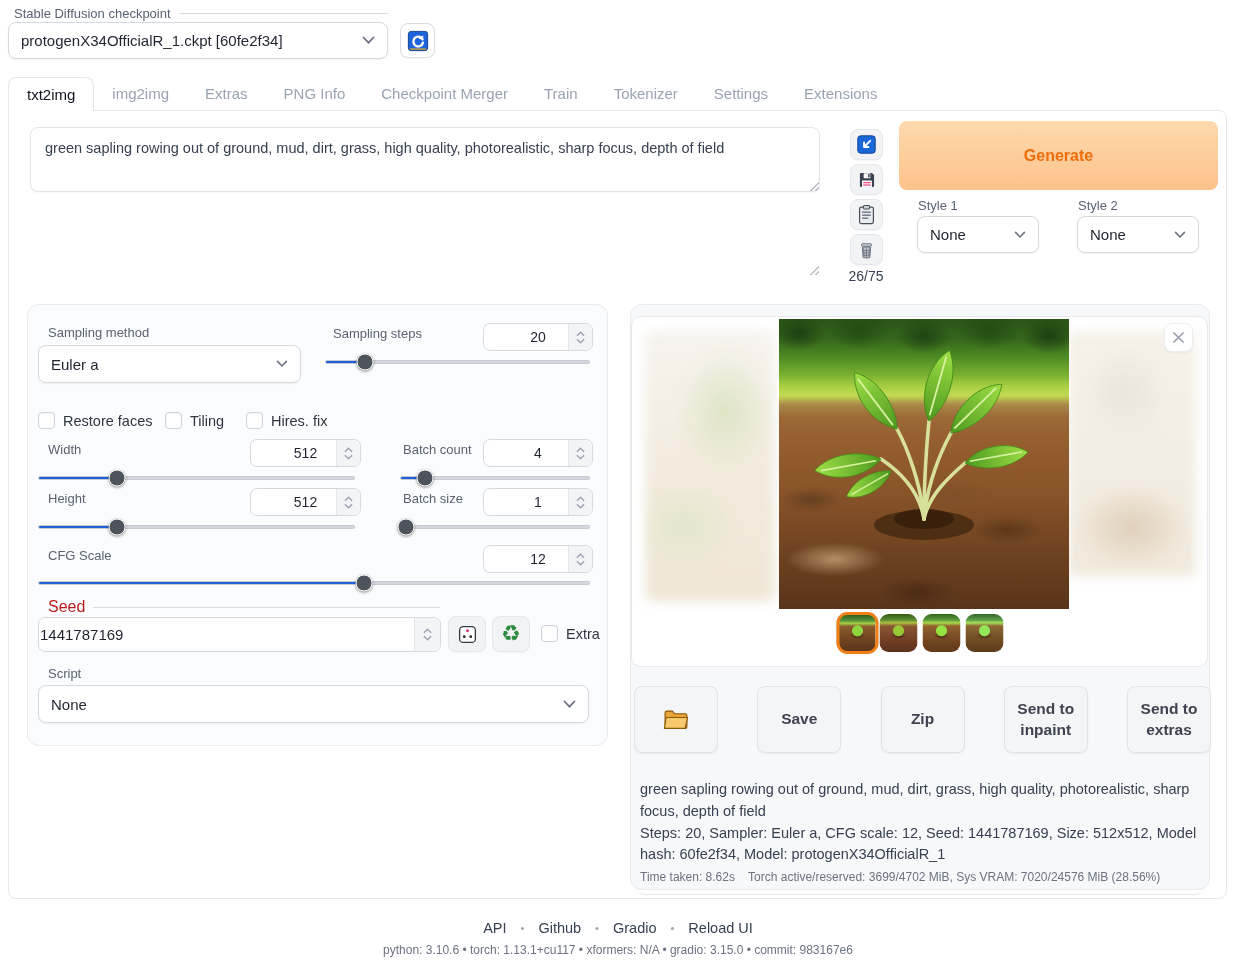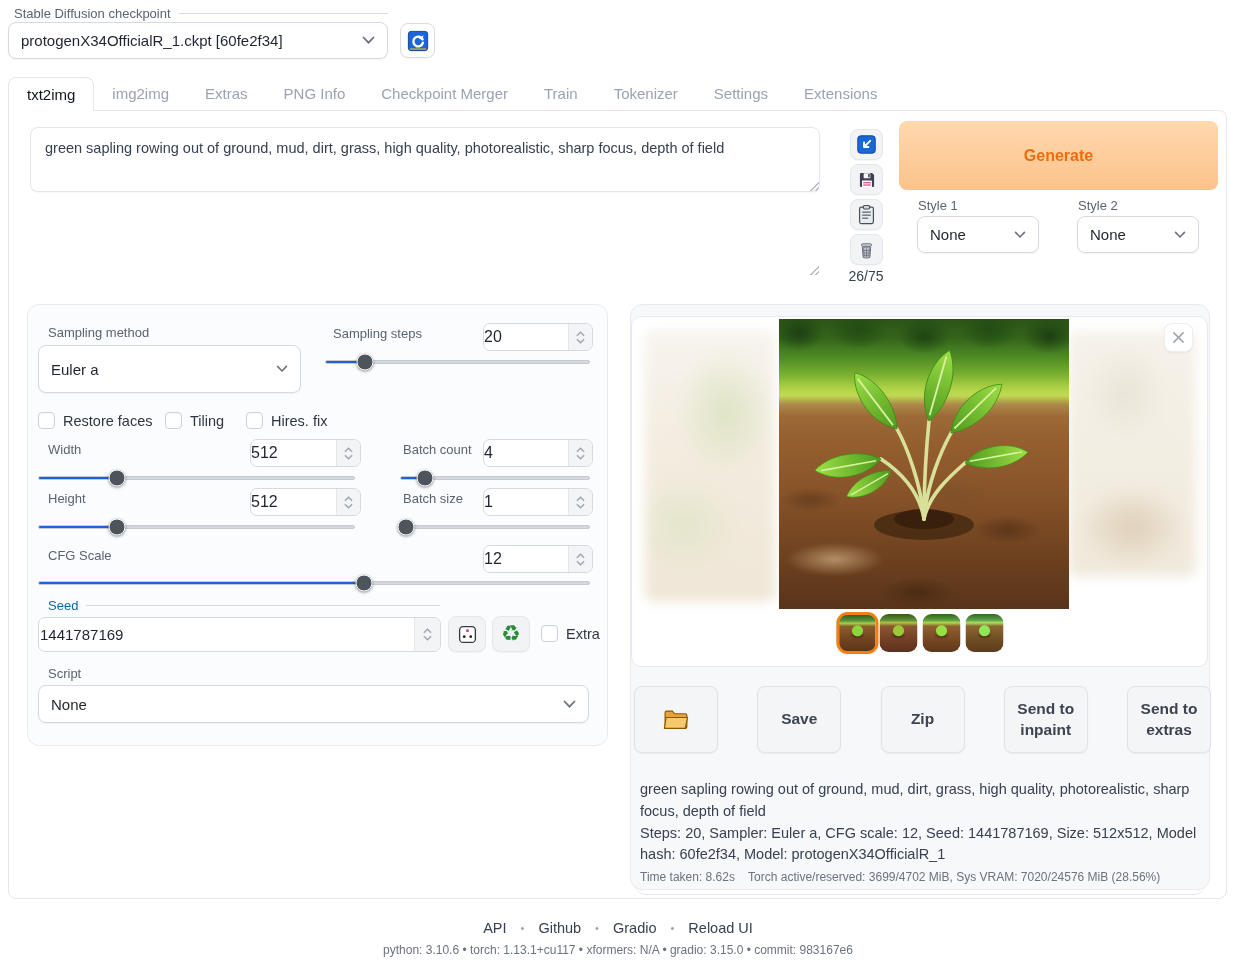--- a/index.html
+++ b/index.html
@@ -7,21 +7,21 @@
   body { font-family:"Liberation Sans","DejaVu Sans",sans-serif; color:#353b46; }
   .page { position:relative; width:1236px; height:966px; background:#fff; overflow:hidden; }
 
   
   .sel { position:absolute; background:#fff; border:1px solid #d5d9e0; border-radius:8px;
          box-shadow:0 1px 2px rgba(16,24,40,.05); display:flex; align-items:center;
          padding:0 12px; font-size:15px; color:#1f2430; cursor:pointer; }
   .sel .chev { margin-left:auto; display:flex; }
   .flabel { position:absolute; font-size:13px; color:#5a6372; }
   .numfield { position:absolute; background:#fff; border:1px solid #d5d9e0; border-radius:7px;
-              display:flex; align-items:center; font-size:16px; color:#1f2430; }
+              display:flex; align-items:center; justify-content:center; font-size:14px; color:#1f2430; }
   .numfield .spin { position:absolute; right:0; top:0; bottom:0; width:24px; background:#f2f4f6;
               border-left:1px solid #e3e6ea; border-radius:0 6px 6px 0; display:flex; flex-direction:column;
               align-items:center; justify-content:center; gap:1px; cursor:pointer; }
   .slider { position:absolute; height:17px; }
   .slider .track { position:absolute; left:0; right:0; top:50%; height:4px; transform:translateY(-50%);
                    background:#d4d8de; border-radius:3px; border:1px solid #c6cad1; }
   .slider .fill { position:absolute; left:0; top:0; bottom:0; background:#2061d8; border-radius:3px; }
   .slider .thumb { position:absolute; top:50%; width:17px; height:17px; background:#4d545c;
                    border:1px solid #fcfcfd; border-radius:50%; transform:translate(-50%,-50%);
                    box-shadow:0 1px 3px rgba(0,0,0,.45); cursor:pointer; }
@@ -229,21 +229,21 @@
     <span class="chev">
       <svg width="12" height="8" viewBox="0 0 13 9">
           <path d="M1.5 1.5 L6.5 6.7 L11.5 1.5" stroke="#6b7280" stroke-width="1.8" fill="none" stroke-linecap="round"></path>
         </svg>
     </span>
   </div>
 
   <div class="panel-left"></div>
 
   <div class="flabel" style="left:48px;top:325px">Sampling method</div>
-  <div class="sel" style="left:38px;top:345px;width:263px;height:48px">
+  <div class="sel" style="left:38px;top:345px;width:263px;height:38px">
     <span>Euler a</span>
     <span class="chev">
       <svg width="12" height="8" viewBox="0 0 13 9">
           <path d="M1.5 1.5 L6.5 6.7 L11.5 1.5" stroke="#6b7280" stroke-width="1.8" fill="none" stroke-linecap="round"></path>
         </svg>
     </span>
   </div>
 
   <div class="flabel" style="left:333px;top:326px">Sampling steps</div>
   <div class="numfield" style="left:483px;top:323px;width:110px;height:28px">
@@ -366,21 +366,21 @@
     </span>
   </div>
   <div class="slider" style="left:38px;top:574px;width:552px">
     <div class="track">
         <div class="fill" style="width:59%"></div>
       </div>
       <div class="thumb" style="left:59%"></div>
   </div>
 
   <div class="seed-label-row">
-    <span style="font-size:13px;color:#0369a1">Seed</span>
+    <span style="font-size:16px;color:#b91c1c">Seed</span>
     <span class="line"></span>
   </div>
   <div class="numfield" style="left:38px;top:617px;width:403px;height:35px;justify-content:flex-start;padding-left:1px;font-size:15px">
     <span>1441787169</span>
     <span class="spin" style="width:26px;background:#f2f4f6">
       <svg width="9" height="6" viewBox="0 0 10 6">
           <path d="M1 5 L5 1 L9 5" stroke="#9ca3af" stroke-width="1.5" fill="none"></path>
         </svg>
       <svg width="9" height="6" viewBox="0 0 10 6">
           <path d="M1 1 L5 5 L9 1" stroke="#9ca3af" stroke-width="1.5" fill="none"></path>

